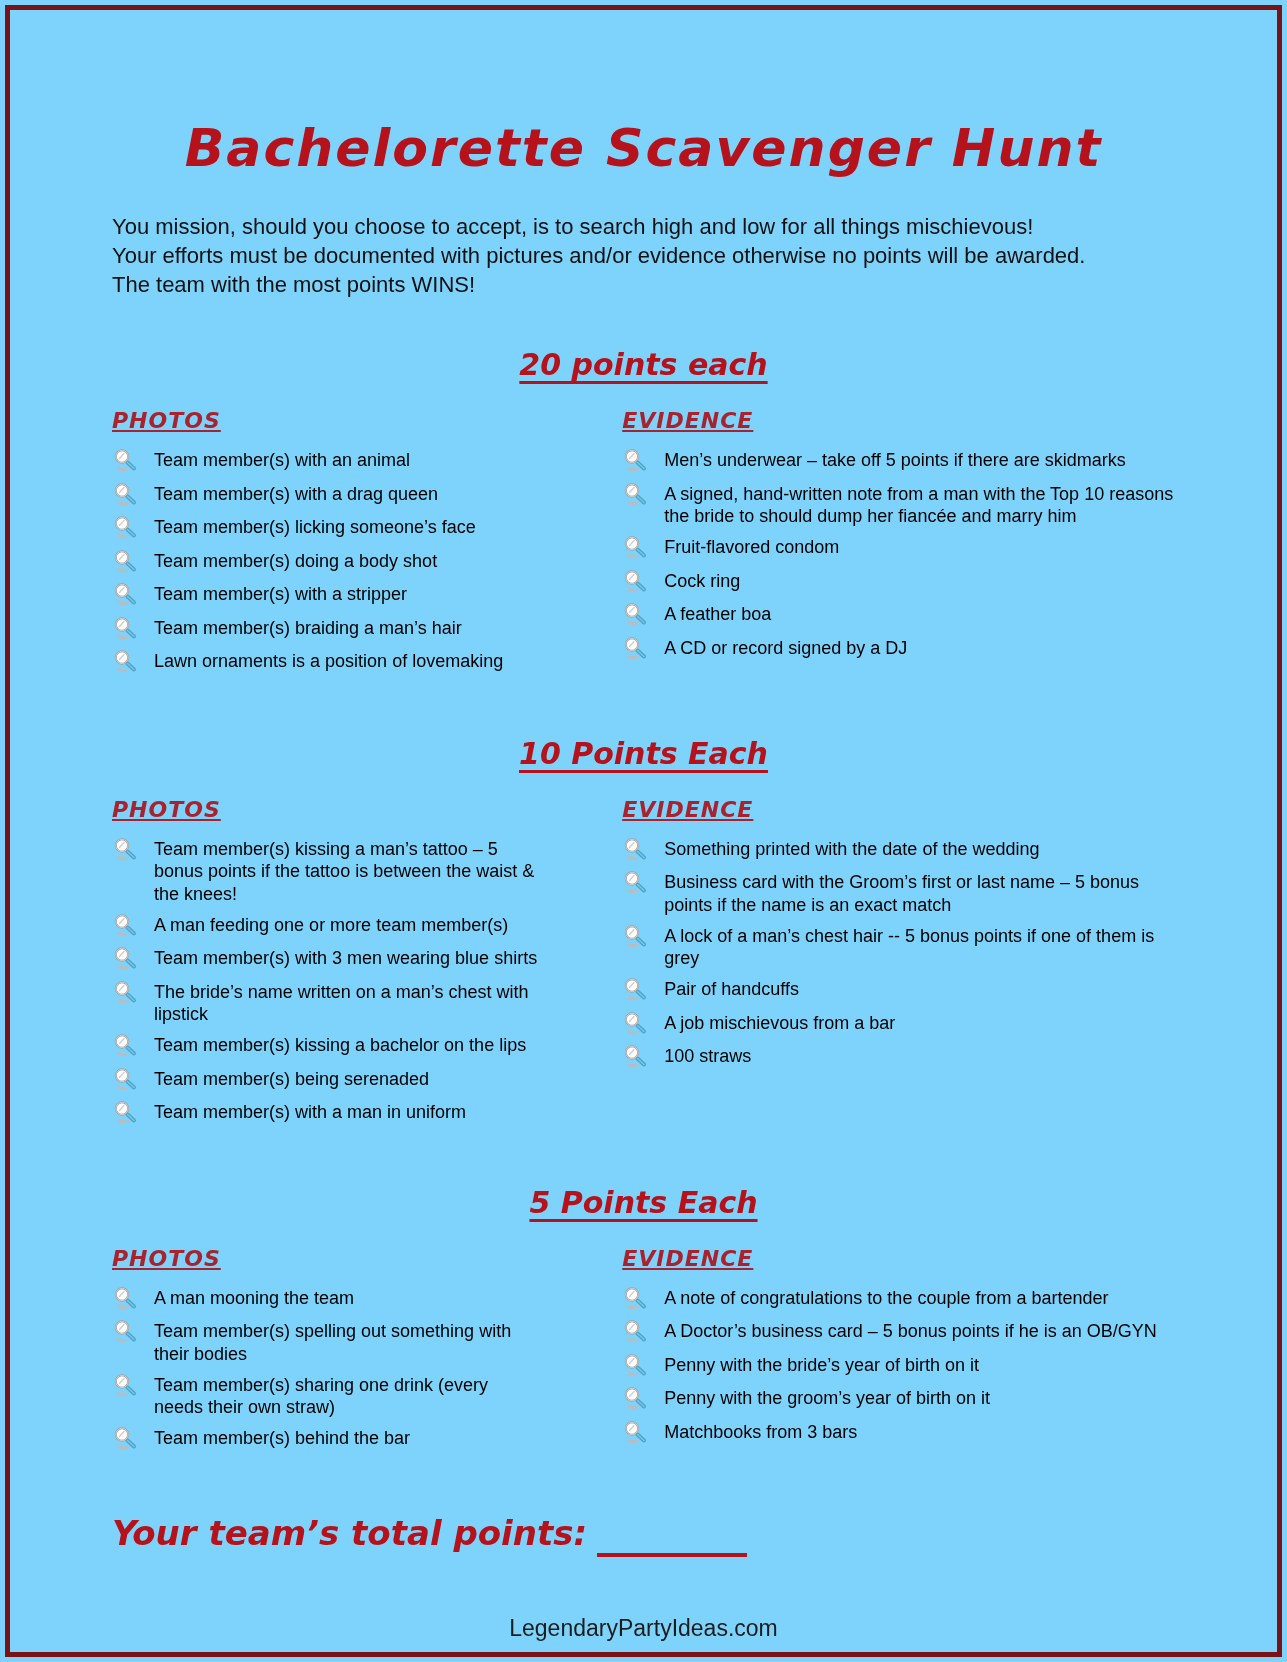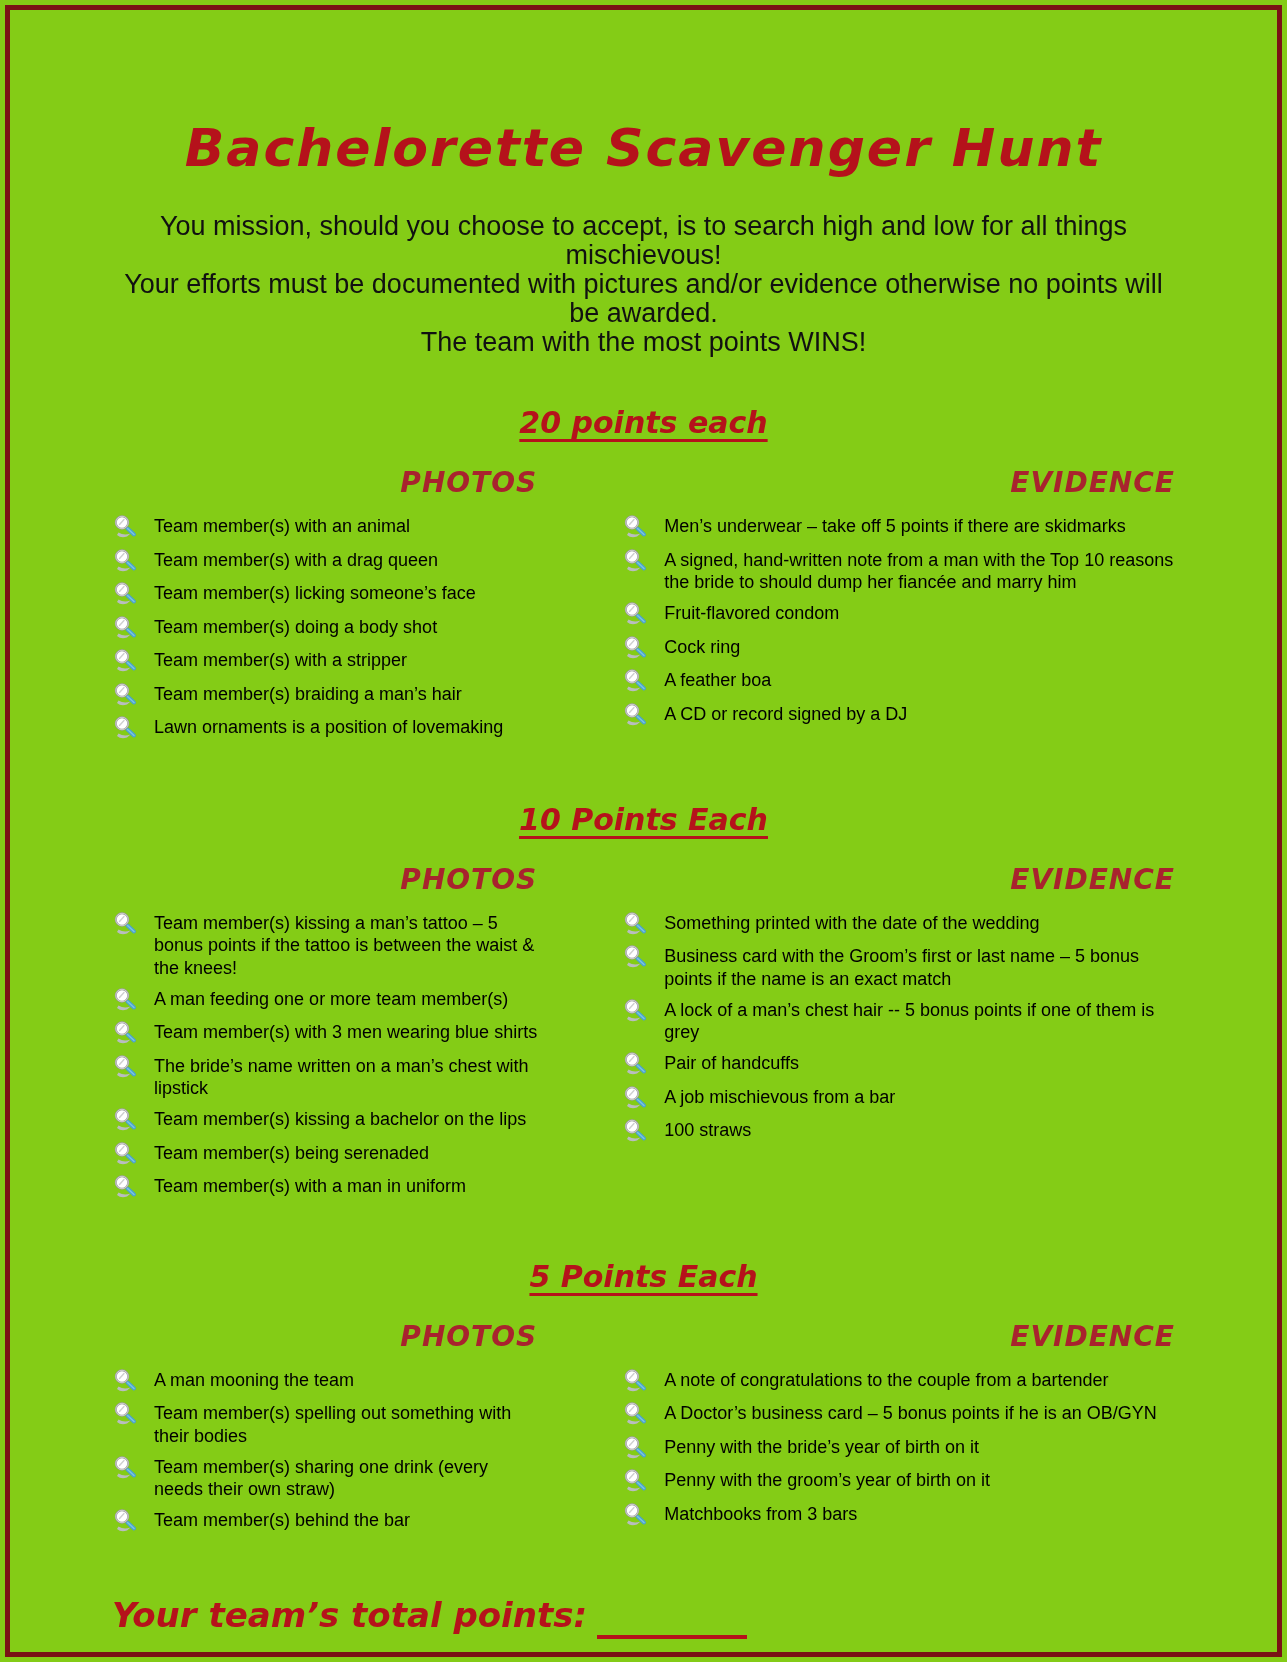--- a/index.html
+++ b/index.html
@@ -1,20 +1,20 @@
 <!DOCTYPE html>
 <html><head>
 <meta charset="utf-8">
 <style>
   html,body{margin:0;padding:0;background:#ffffff;}
   .page{
     position:relative;
     width:1287px;height:1662px;
     box-sizing:border-box;
-    background:#84cc16;
+    background:#7dd3fc;
     font-family:"Liberation Sans","DejaVu Sans",sans-serif;
     color:#000;
     overflow:hidden;
   }
   .frame{
     position:absolute;inset:5px;
     border:5px solid #7a1315;
     pointer-events:none;
   }
   .content{
@@ -25,22 +25,22 @@
     text-align:center;
     font-family:"DejaVu Sans",sans-serif;
     font-style:italic;
     font-weight:bold;
     font-size:52px;
     letter-spacing:2px;
     color:#b5121b;
     margin:0 0 34px 0;
   }
   .intro{
-    text-align:center;
-    font-size:27px;
+    text-align:left;
+    font-size:22px;
     line-height:29px;
     color:#111;
   }
   .section-heading{
     text-align:center;
     font-family:"DejaVu Sans",sans-serif;
     font-style:italic;
     font-weight:bold;
     font-size:30px;
     color:#b5121b;
@@ -54,28 +54,29 @@
   .sec3 .section-heading{margin-top:50px;}
   .columns{
     display:flex;
     margin-top:26px;
   }
   .col{box-sizing:border-box;}
   .col-photos{width:40%;}
   .col-gap{width:8%;}
   .col-evidence{width:52%;}
   .col-label{
-    text-align:right;
+    text-align:left;
     font-family:"DejaVu Sans",sans-serif;
     font-style:italic;
     font-weight:bold;
-    font-size:28px;
+    font-size:22px;
     letter-spacing:1px;
     color:#a8232e;
     margin-bottom:16px;
+    text-decoration:underline;
   }
   ul.hunt-list{
     list-style:none;
     margin:0;padding:0;
   }
   ul.hunt-list li{
     display:flex;
     align-items:flex-start;
     gap:16px;
     margin-bottom:8.5px;

